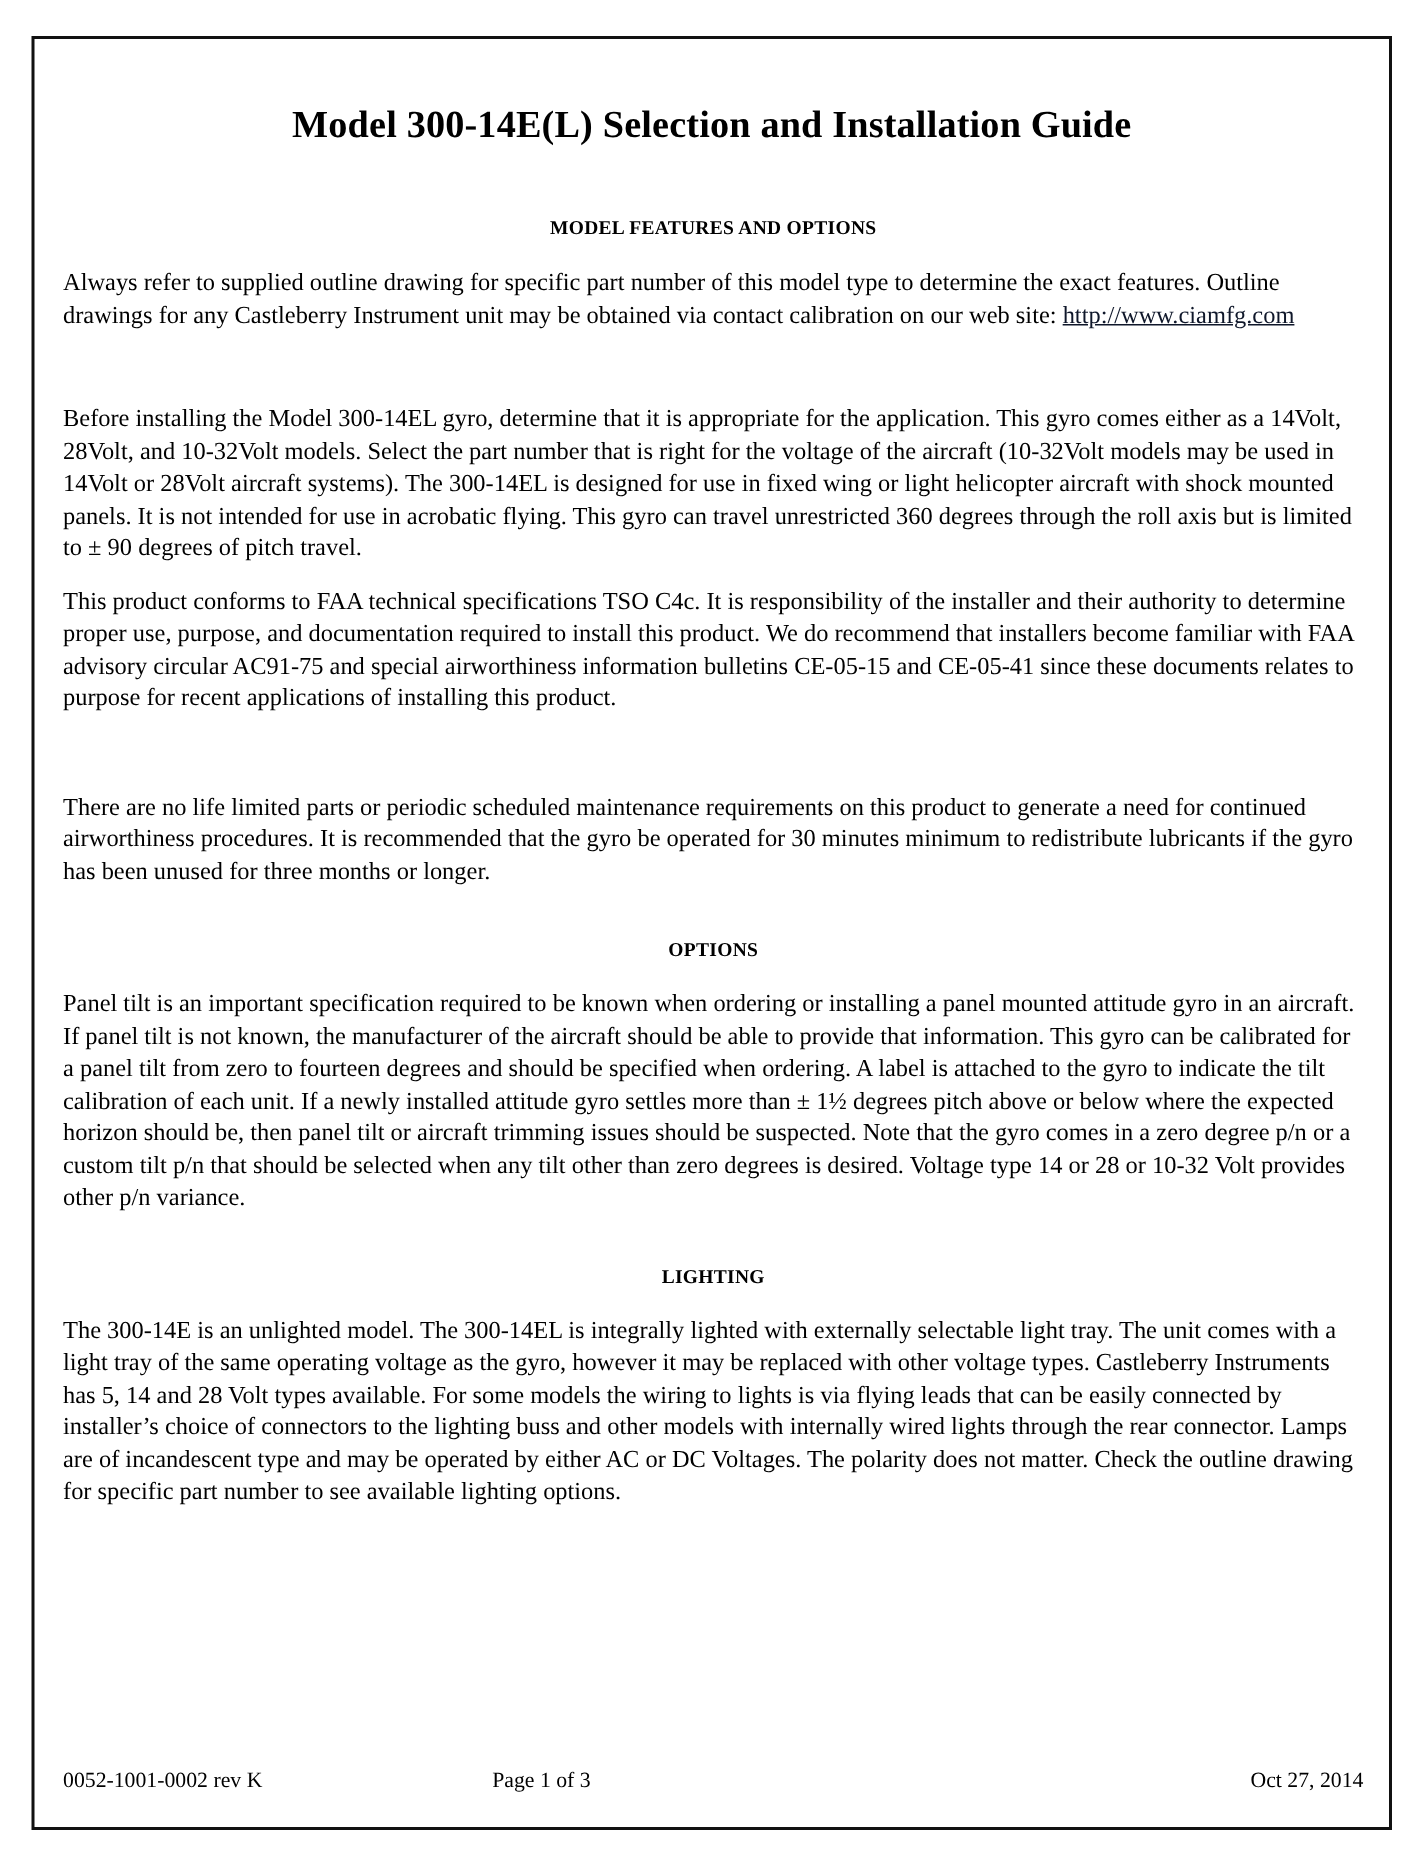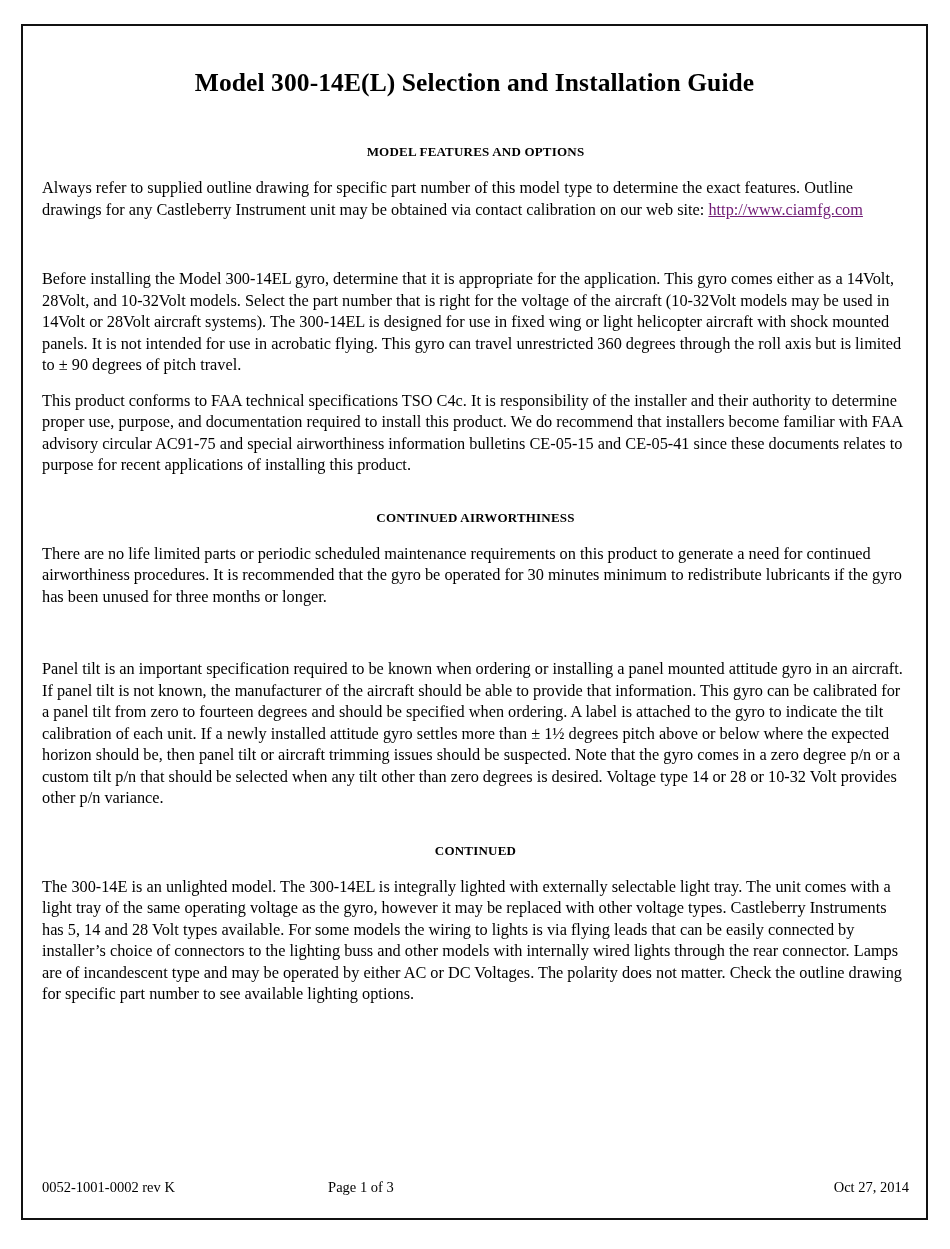--- a/index.html
+++ b/index.html
@@ -66,21 +66,21 @@
     text-rendering: optimizeLegibility;
   }
 
   
   .gap-after-heading { height: 17px; }
   .gap-para          { height: 14px; }
   .gap-section       { height: 31px; }
   .gap-section-big   { height: 34px; }
 
   a.weblink {
-    color: #701a75;
+    color: #0f172a;
     text-decoration: underline;
   }
 
   .footer {
     position: absolute;
     left: 19px;
     right: 17px;
     bottom: 22px;
     display: flex;
     align-items: baseline;
@@ -106,32 +106,32 @@
 
       <div class="gap-section"></div>
 
       <div class="gap-after-heading"></div>
       <p class="para">Before installing the Model 300-14EL gyro, determine that it is appropriate for the application.  This gyro comes either as a 14Volt, 28Volt, and 10-32Volt models.  Select the part number that is right for the voltage of the aircraft (10-32Volt models may be used in 14Volt or 28Volt aircraft systems).   The 300-14EL is designed for use in fixed wing or light helicopter aircraft with shock mounted panels.  It is not intended for use in acrobatic flying.  This gyro can travel unrestricted 360 degrees through the roll axis but is limited to ± 90 degrees of pitch travel.</p>
       <div class="gap-para"></div>
       <p class="para">This product conforms to FAA technical specifications TSO C4c.  It is responsibility of the installer and their authority to determine proper use, purpose, and documentation required to install this product.  We do recommend that installers become familiar with FAA advisory circular AC91-75 and special airworthiness information bulletins CE-05-15 and CE-05-41 since these documents relates to purpose for recent applications of installing this product.</p>
 
       <div class="gap-section-big"></div>
 
-      <div class="section-heading">CONTINUED AIRWORTHINESS</div>
       <div class="gap-after-heading"></div>
       <p class="para">There are no life limited parts or periodic scheduled maintenance requirements on this product to generate a need for continued airworthiness procedures.  It is recommended that the gyro be operated for 30 minutes minimum to redistribute lubricants if the gyro has been unused for three months or longer.</p>
 
       <div class="gap-section-big"></div>
 
+      <div class="section-heading">OPTIONS</div>
       <div class="gap-after-heading"></div>
       <p class="para">Panel tilt is an important specification required to be known when ordering or installing a panel mounted attitude gyro in an aircraft.  If panel tilt is not known, the manufacturer of the aircraft should be able to provide that information.  This gyro can be calibrated for a panel tilt from zero to fourteen degrees and should be specified when ordering.  A label is attached to the gyro to indicate the tilt calibration of each unit.  If a newly installed attitude gyro settles more than ± 1½ degrees pitch above or below where the expected horizon should be, then panel tilt or aircraft trimming issues should be suspected.  Note that the gyro comes in a zero degree p/n or a custom tilt p/n that should be selected when any tilt other than zero degrees is desired.  Voltage type 14 or 28 or 10-32 Volt provides other p/n variance.</p>
 
       <div class="gap-section-big"></div>
 
-      <div class="section-heading">CONTINUED</div>
+      <div class="section-heading">LIGHTING</div>
       <div class="gap-after-heading"></div>
       <p class="para">The 300-14E is an unlighted model.  The 300-14EL is integrally lighted with externally selectable light tray.  The unit comes with a light tray of the same operating voltage as the gyro, however it may be replaced with other voltage types.  Castleberry Instruments has 5, 14 and 28 Volt types available.  For some models the wiring to lights is via flying leads that can be easily connected by installer’s choice of connectors to the lighting buss and other models with internally wired lights through the rear connector.  Lamps are of incandescent type and may be operated by either AC or DC Voltages.  The polarity does not matter.  Check the outline drawing for specific part number to see available lighting options.</p>
 
     </div>
 
     <div class="footer">
       <div class="footer-left">0052-1001-0002 rev K</div>
       <div class="footer-center">Page 1 of 3</div>
       <div class="footer-right">Oct 27, 2014</div>
     </div>

